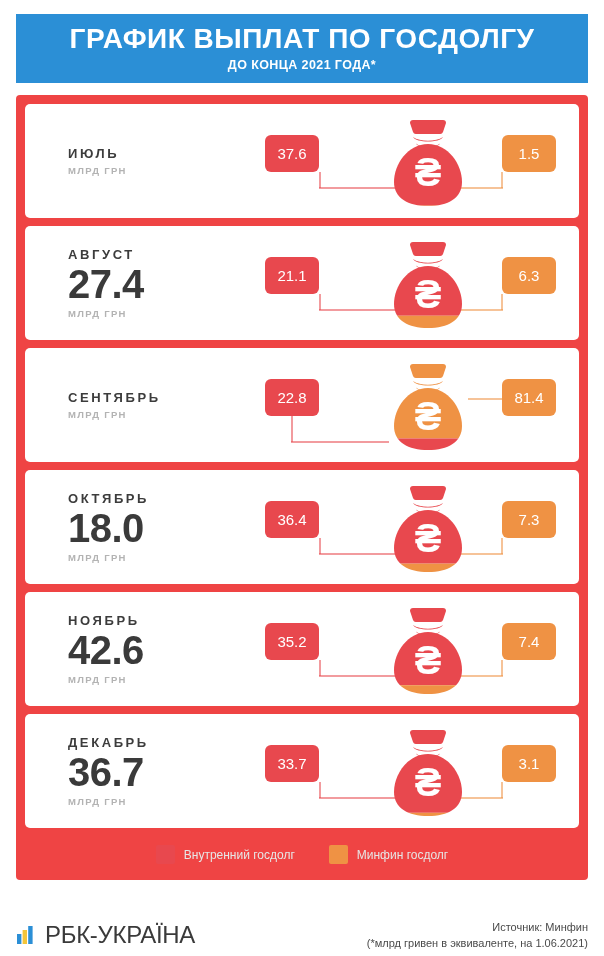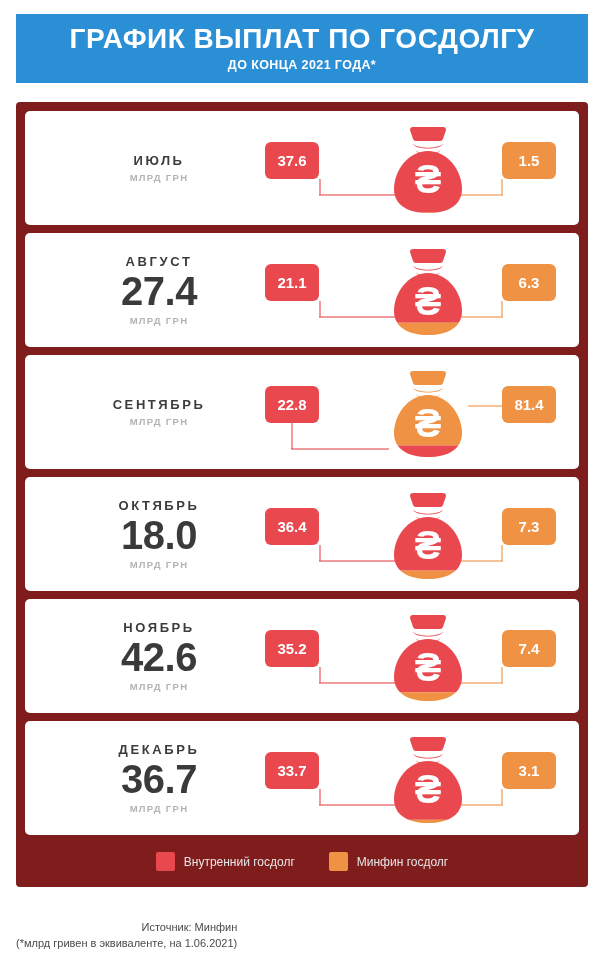--- a/index.html
+++ b/index.html
@@ -29,25 +29,24 @@
   .header-sub {
     color: #ffffff;
     font-size: 12.5px;
     font-weight: bold;
     letter-spacing: 0.4px;
     margin-top: 5px;
   }
 
   
   .panel {
-    margin: 19px 16px 0 16px;
-    background: #7f1d1d;
+    margin: 12px 16px 0 16px;
+    background: #ef4444;
     border-radius: 4px;
     padding: 9px 9px 6px 9px;
-    text-align: center;
   }
 
   .card {
     background: #ffffff;
     border-radius: 5px;
     height: 114px;
     margin-bottom: 8px;
     position: relative;
     display: flex;
     align-items: center;
@@ -96,21 +95,21 @@
   .bag svg { display: block; width: 92px; height: 92px; }
 
   .badge {
     position: absolute;
     top: 31px;
     width: 54px;
     height: 37px;
     border-radius: 6px;
     color: #ffffff;
     font-size: 15px;
-    font-weight: bold;
+    font-weight: normal;
     display: flex;
     align-items: center;
     justify-content: center;
   }
   .badge.internal { left: 15px; background: #E8484E; }
   .badge.external { left: 252px; background: #EF9244; }
 
   
   .conn { position: absolute; }
   .conn.v { width: 1.5px; }
@@ -409,19 +408,29 @@
         <span class="legend-label">Внутренний госдолг</span>
       </div>
       <div class="legend-item">
         <span class="swatch orange"></span>
         <span class="legend-label">Минфин госдолг</span>
       </div>
     </div>
   </div>
 
   <div class="footer">
+    <div class="brand">
+      <span class="brand-mark">
+        <svg viewBox="0 0 22 22" width="22" height="22">
+          <rect x="1" y="10" width="4.4" height="10" fill="#2B8FD6"></rect>
+          <rect x="6.6" y="6" width="4.4" height="14" fill="#F3C53B"></rect>
+          <rect x="12.2" y="2" width="4.4" height="18" fill="#2B8FD6"></rect>
+        </svg>
+      </span>
+      <span class="brand-text">РБК-УКРАЇНА</span>
+    </div>
     <div class="source">
       <div>Источник: Минфин</div>
       <div>(*млрд гривен в эквиваленте, на 1.06.2021)</div>
     </div>
   </div>
 
 </div>
 
 </body></html>

